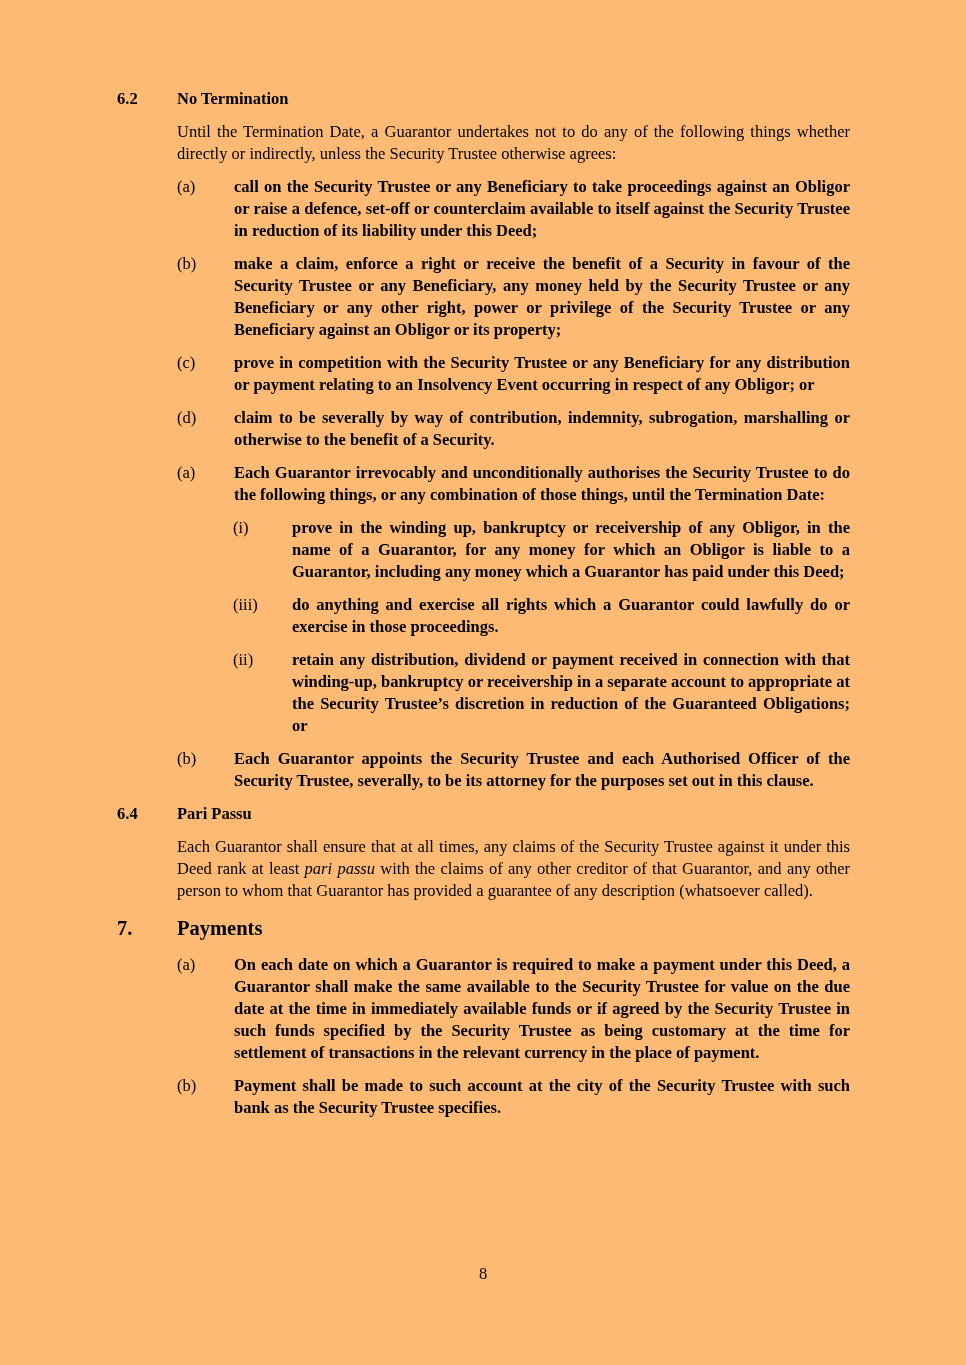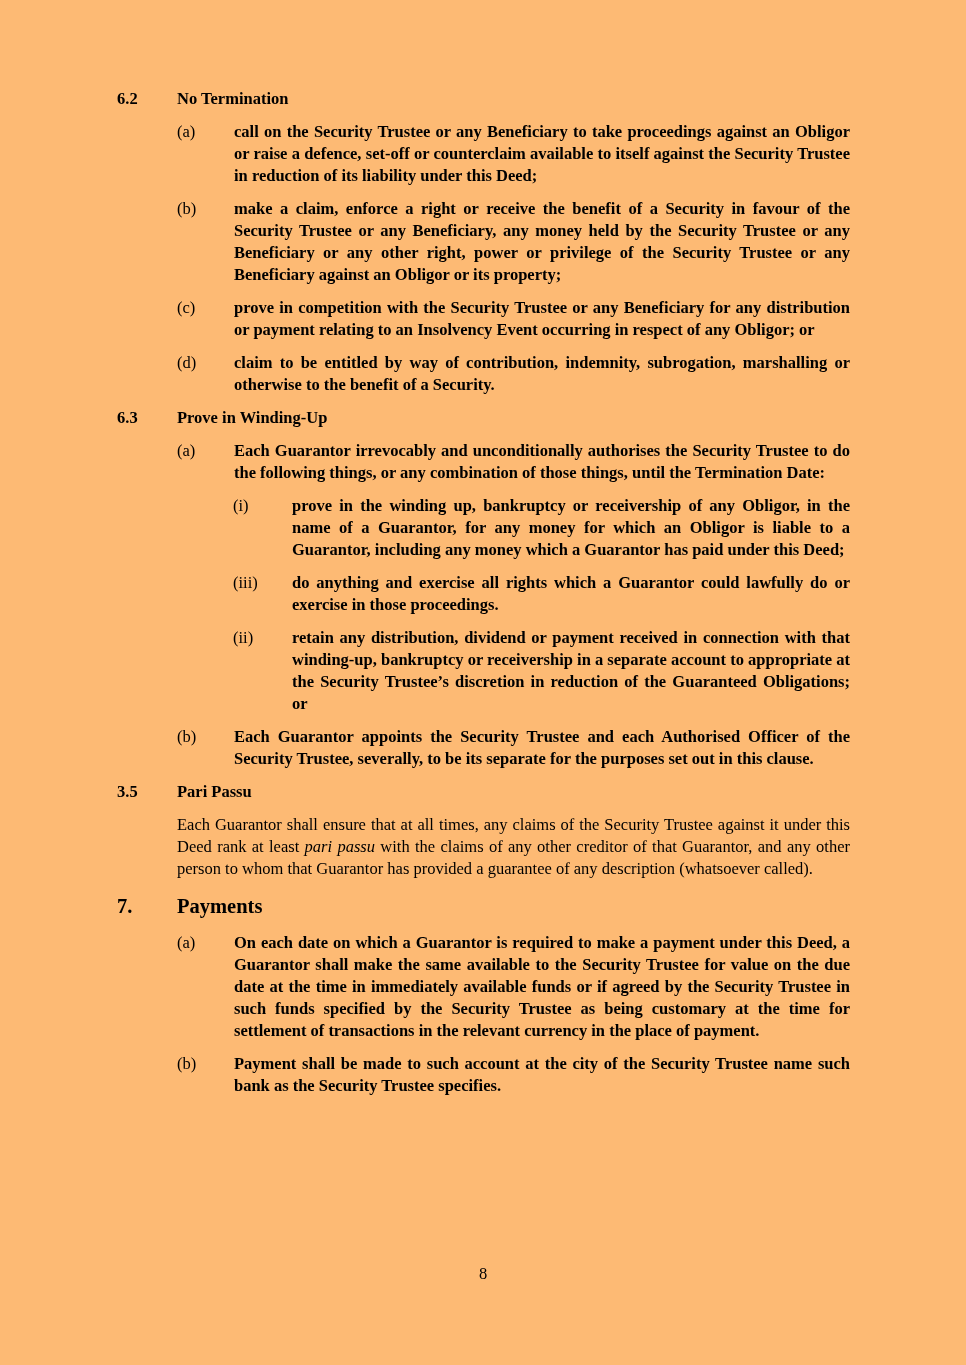--- a/index.html
+++ b/index.html
@@ -39,86 +39,83 @@
 </head>
 <body>
 
 <div class="page">
 
   <section>
     <div class="h">
       <span class="num">6.2</span>
       <span class="title">No Termination</span>
     </div>
+    <p class="para">Until the Termination Date, a Guarantor undertakes not to do any of the following things whether directly or indirectly, unless the Security Trustee otherwise agrees:</p>
     <div class="li">
       <span class="lbl">(a)</span>
       <span class="txt">call on the Security Trustee or any Beneficiary to take proceedings against an Obligor or raise a defence, set-off or counterclaim available to itself against the Security Trustee in reduction of its liability under this Deed;</span>
     </div>
     <div class="li">
       <span class="lbl">(b)</span>
       <span class="txt">make a claim, enforce a right or receive the benefit of a Security in favour of the Security Trustee or any Beneficiary, any money held by the Security Trustee or any Beneficiary or any other right, power or privilege of the Security Trustee or any Beneficiary against an Obligor or its property;</span>
     </div>
     <div class="li">
       <span class="lbl">(c)</span>
       <span class="txt">prove in competition with the Security Trustee or any Beneficiary for any distribution or payment relating to an Insolvency Event occurring in respect of any Obligor; or</span>
     </div>
     <div class="li">
       <span class="lbl">(d)</span>
-      <span class="txt">claim to be entitled by way of contribution, indemnity, subrogation, marshalling or otherwise to the benefit of a Security.</span>
+      <span class="txt">claim to be severally by way of contribution, indemnity, subrogation, marshalling or otherwise to the benefit of a Security.</span>
     </div>
   </section>
 
   <section>
-    <div class="h">
-      <span class="num">6.3</span>
-      <span class="title">Prove in Winding-Up</span>
-    </div>
     <div class="li">
       <span class="lbl">(a)</span>
       <span class="txt">Each Guarantor irrevocably and unconditionally authorises the Security Trustee to do the following things, or any combination of those things, until the Termination Date:</span>
     </div>
     <div class="li li2">
       <span class="lbl">(i)</span>
       <span class="txt">prove in the winding up, bankruptcy or receivership of any Obligor, in the name of a Guarantor, for any money for which an Obligor is liable to a Guarantor, including any money which a Guarantor has paid under this Deed;</span>
     </div>
     <div class="li li2">
       <span class="lbl">(iii)</span>
       <span class="txt">do anything and exercise all rights which a Guarantor could lawfully do or exercise in those proceedings.</span>
     </div>
     <div class="li li2">
       <span class="lbl">(ii)</span>
       <span class="txt">retain any distribution, dividend or payment received in connection with that winding-up, bankruptcy or receivership in a separate account to appropriate at the Security Trustee’s discretion in reduction of the Guaranteed Obligations; or</span>
     </div>
     <div class="li">
       <span class="lbl">(b)</span>
-      <span class="txt">Each Guarantor appoints the Security Trustee and each Authorised Officer of the Security Trustee, severally, to be its separate for the purposes set out in this clause.</span>
+      <span class="txt">Each Guarantor appoints the Security Trustee and each Authorised Officer of the Security Trustee, severally, to be its attorney for the purposes set out in this clause.</span>
     </div>
   </section>
 
   <section>
     <div class="h">
-      <span class="num">3.5</span>
+      <span class="num">6.4</span>
       <span class="title">Pari Passu</span>
     </div>
     <p class="para"><span>Each Guarantor shall ensure that at all times, any claims of the Security Trustee against it under this Deed rank at least </span><em>pari passu</em><span> with the claims of any other creditor of that Guarantor, and any other person to whom that Guarantor has provided a guarantee of any description (whatsoever called).</span></p>
   </section>
 
   <section>
     <div class="h h7">
       <span class="num">7.</span>
       <span class="title">Payments</span>
     </div>
   </section>
 
   <section>
     <div class="li">
       <span class="lbl">(a)</span>
       <span class="txt">On each date on which a Guarantor is required to make a payment under this Deed, a Guarantor shall make the same available to the Security Trustee for value on the due date at the time in immediately available funds or if agreed by the Security Trustee in such funds specified by the Security Trustee as being customary at the time for settlement of transactions in the relevant currency in the place of payment.</span>
     </div>
     <div class="li">
       <span class="lbl">(b)</span>
-      <span class="txt">Payment shall be made to such account at the city of the Security Trustee name such bank as the Security Trustee specifies.</span>
+      <span class="txt">Payment shall be made to such account at the city of the Security Trustee with such bank as the Security Trustee specifies.</span>
     </div>
   </section>
 
   <div class="pageno">8</div>
 
 </div>
 
 </body></html>

